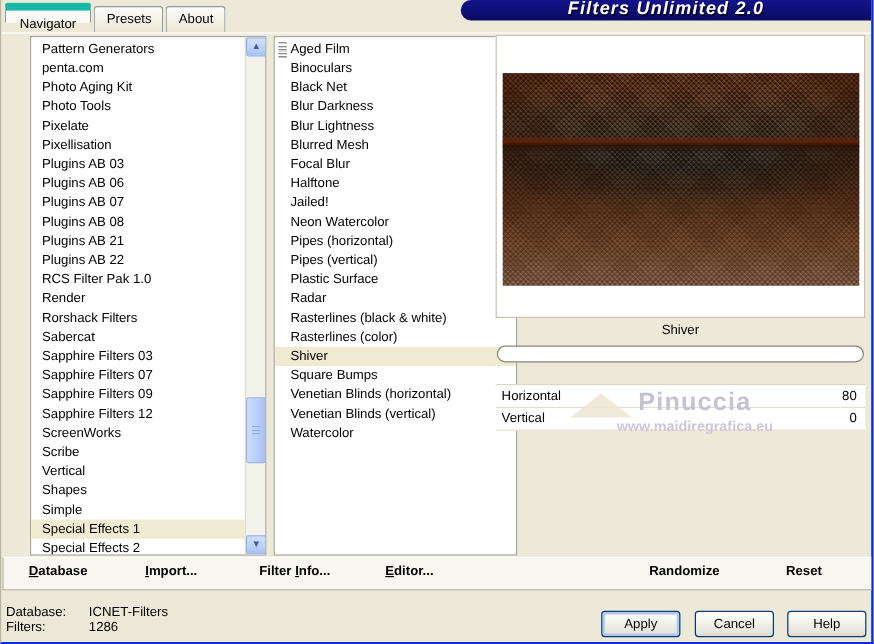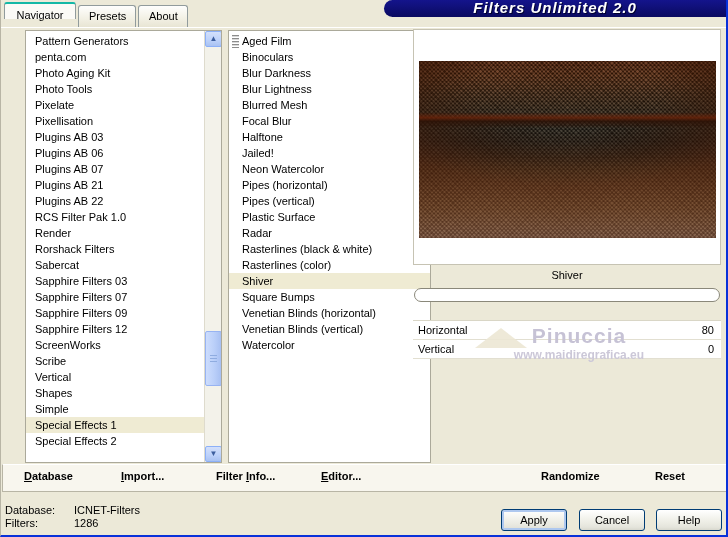--- a/index.html
+++ b/index.html
@@ -20,21 +20,21 @@
   .tab {
     position:absolute; top:5px; height:22px; line-height:20px;
     padding:0 10px; text-align:center;
     background:linear-gradient(180deg,#FEFEFD,#F2F0E4 60%,#E8E5D4);
     border:1px solid #919B9C; border-bottom:none;
     border-radius:3px 3px 0 0; cursor:default;
   }
   .tab.active {
     top:2px; height:17px; line-height:23px;
     background:#FBFAF6;
-    border-top:2px solid #14b8a6;
+    border-top:7px solid #14b8a6;
     z-index:3;
     text-align:center;
   }
   .tabpage-edge { position:absolute; left:0; top:27px; width:100%; height:1px; background:#FFFFFF; }
 
   
   .banner {
     position:absolute; left:383px; top:0; right:0; height:17px;
     background:linear-gradient(180deg,#14148C,#0A0A60);
     border-radius:9px 0 0 9px;
@@ -173,20 +173,21 @@
   <div class="list-items" id="left-list">
       <div class="list-item">Pattern Generators</div>
       <div class="list-item">penta.com</div>
       <div class="list-item">Photo Aging Kit</div>
       <div class="list-item">Photo Tools</div>
       <div class="list-item">Pixelate</div>
       <div class="list-item">Pixellisation</div>
       <div class="list-item">Plugins AB 03</div>
       <div class="list-item">Plugins AB 06</div>
       <div class="list-item">Plugins AB 07</div>
+      <div class="list-item">Plugins AB 08</div>
       <div class="list-item">Plugins AB 21</div>
       <div class="list-item">Plugins AB 22</div>
       <div class="list-item">RCS Filter Pak 1.0</div>
       <div class="list-item">Render</div>
       <div class="list-item">Rorshack Filters</div>
       <div class="list-item">Sabercat</div>
       <div class="list-item">Sapphire Filters 03</div>
       <div class="list-item">Sapphire Filters 07</div>
       <div class="list-item">Sapphire Filters 09</div>
       <div class="list-item">Sapphire Filters 12</div>
@@ -203,20 +204,21 @@
     <div class="sb-thumb"></div>
     <div class="sb-btn sb-down">▼</div>
   </div>
 </div>
 
 <div class="listbox" id="filter-listbox">
   <div class="grip-icon"></div>
   <div class="list-items" id="filter-list">
       <div class="list-item">Aged Film</div>
       <div class="list-item">Binoculars</div>
+      <div class="list-item">Black Net</div>
       <div class="list-item">Blur Darkness</div>
       <div class="list-item">Blur Lightness</div>
       <div class="list-item">Blurred Mesh</div>
       <div class="list-item">Focal Blur</div>
       <div class="list-item">Halftone</div>
       <div class="list-item">Jailed!</div>
       <div class="list-item">Neon Watercolor</div>
       <div class="list-item">Pipes (horizontal)</div>
       <div class="list-item">Pipes (vertical)</div>
       <div class="list-item">Plastic Surface</div>

